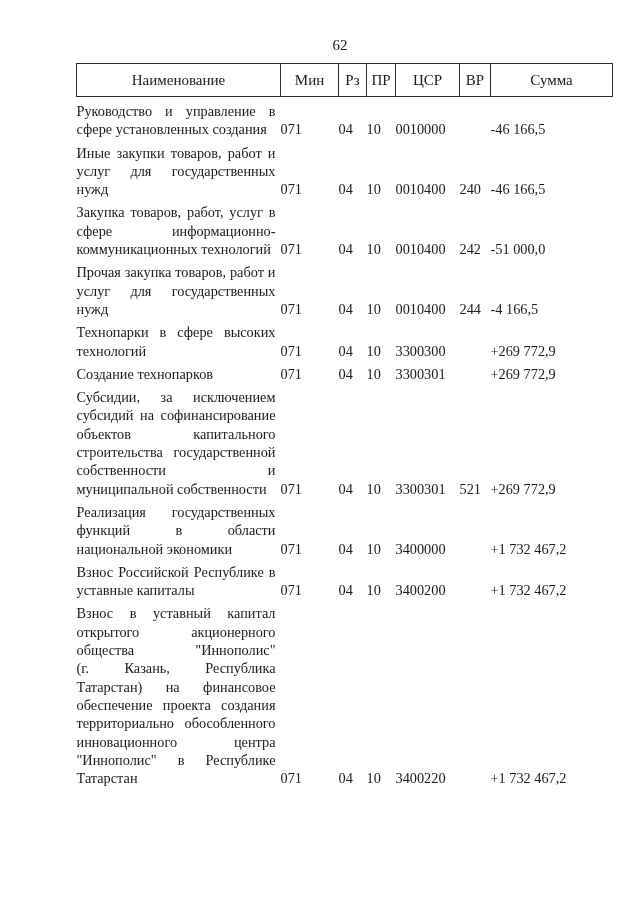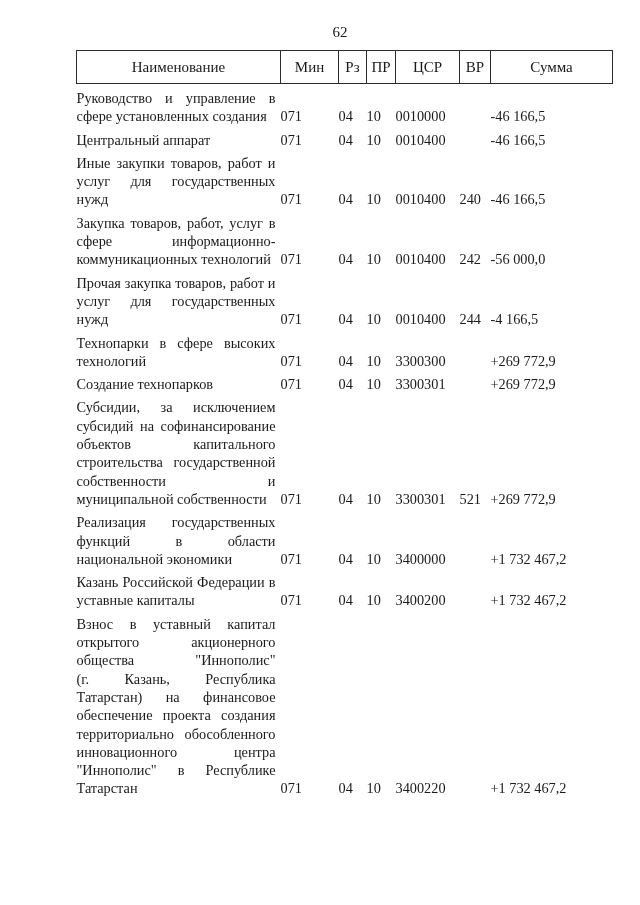--- a/index.html
+++ b/index.html
@@ -4,21 +4,21 @@
 <style>
   html, body { margin: 0; padding: 0; }
   body {
     width: 640px;
     height: 905px;
     background: #ffffff;
     overflow: hidden;
     font-family: "Liberation Serif", "DejaVu Serif", serif;
     color: #1a1a1a;
   }
-  .page { padding-top: 24px; }
+  .page { padding-top: 37px; }
   .page-number {
     width: 536px;
     margin: 0 0 9px 54px;
     text-align: center;
     font-size: 15px;
     line-height: 17px;
     position: relative;
     left: 18px;
   }
   table.budget {
@@ -77,45 +77,36 @@
         <tr>
     <td class="c-name">Руководство и управление в сфере установленных создания</td>
     <td class="c-min">071</td>
     <td class="c-rz">04</td>
     <td class="c-pr">10</td>
     <td class="c-tsr">0010000</td>
     <td class="c-vr"></td>
     <td class="c-sum">-46 166,5</td>
   </tr>
         <tr>
-    <td class="c-name">Центральный аппарат</td>
-    <td class="c-min">071</td>
-    <td class="c-rz">04</td>
-    <td class="c-pr">10</td>
-    <td class="c-tsr">0010400</td>
-    <td class="c-vr"></td>
-    <td class="c-sum">-46 166,5</td>
-  </tr>
-        <tr>
     <td class="c-name">Иные закупки товаров, работ и услуг для государственных нужд</td>
     <td class="c-min">071</td>
     <td class="c-rz">04</td>
     <td class="c-pr">10</td>
     <td class="c-tsr">0010400</td>
     <td class="c-vr">240</td>
     <td class="c-sum">-46 166,5</td>
   </tr>
         <tr>
     <td class="c-name">Закупка товаров, работ, услуг в сфере информационно-коммуникационных технологий</td>
     <td class="c-min">071</td>
     <td class="c-rz">04</td>
     <td class="c-pr">10</td>
     <td class="c-tsr">0010400</td>
     <td class="c-vr">242</td>
-    <td class="c-sum">-56 000,0</td>
+    <td class="c-sum">-51 000,0</td>
   </tr>
         <tr>
     <td class="c-name">Прочая закупка товаров, работ и услуг для государственных нужд</td>
     <td class="c-min">071</td>
     <td class="c-rz">04</td>
     <td class="c-pr">10</td>
     <td class="c-tsr">0010400</td>
     <td class="c-vr">244</td>
     <td class="c-sum">-4 166,5</td>
   </tr>
@@ -149,21 +140,21 @@
         <tr>
     <td class="c-name">Реализация государственных функций в области национальной экономики</td>
     <td class="c-min">071</td>
     <td class="c-rz">04</td>
     <td class="c-pr">10</td>
     <td class="c-tsr">3400000</td>
     <td class="c-vr"></td>
     <td class="c-sum">+1 732 467,2</td>
   </tr>
         <tr>
-    <td class="c-name">Казань Российской Федерации в уставные капиталы</td>
+    <td class="c-name">Взнос Российской Республике в уставные капиталы</td>
     <td class="c-min">071</td>
     <td class="c-rz">04</td>
     <td class="c-pr">10</td>
     <td class="c-tsr">3400200</td>
     <td class="c-vr"></td>
     <td class="c-sum">+1 732 467,2</td>
   </tr>
         <tr>
     <td class="c-name">Взнос в уставный капитал открытого акционерного общества "Иннополис" (г.&nbsp;Казань, Республика Татарстан) на финансовое обеспечение проекта создания территориально обособленного инновационного центра "Иннополис" в Республике Татарстан</td>
     <td class="c-min">071</td>

